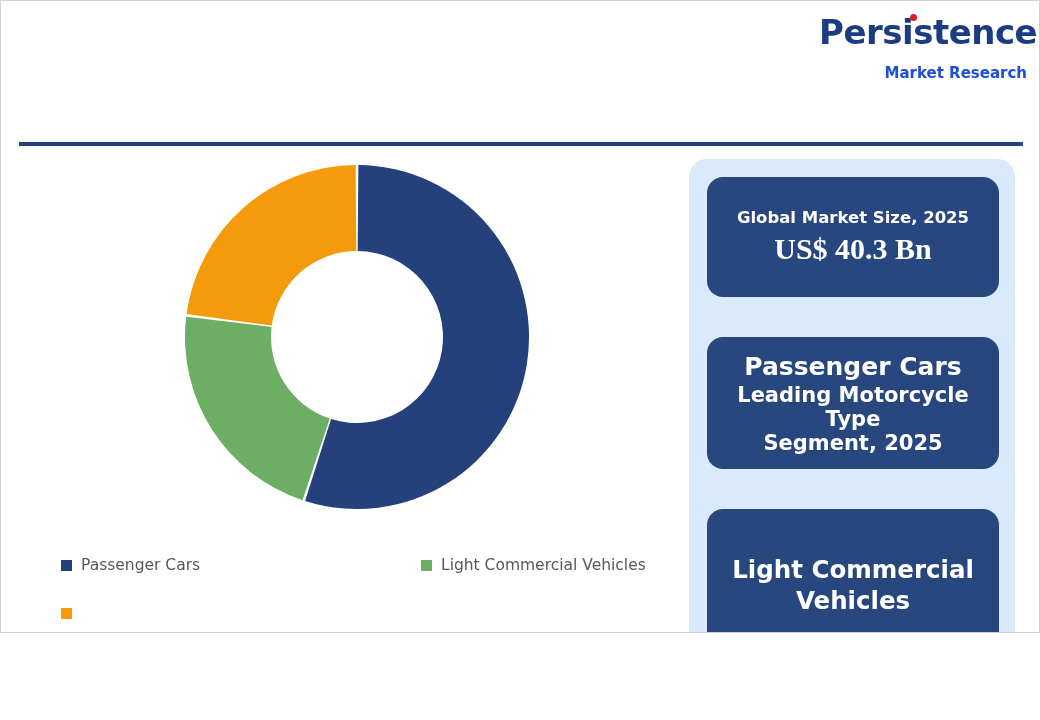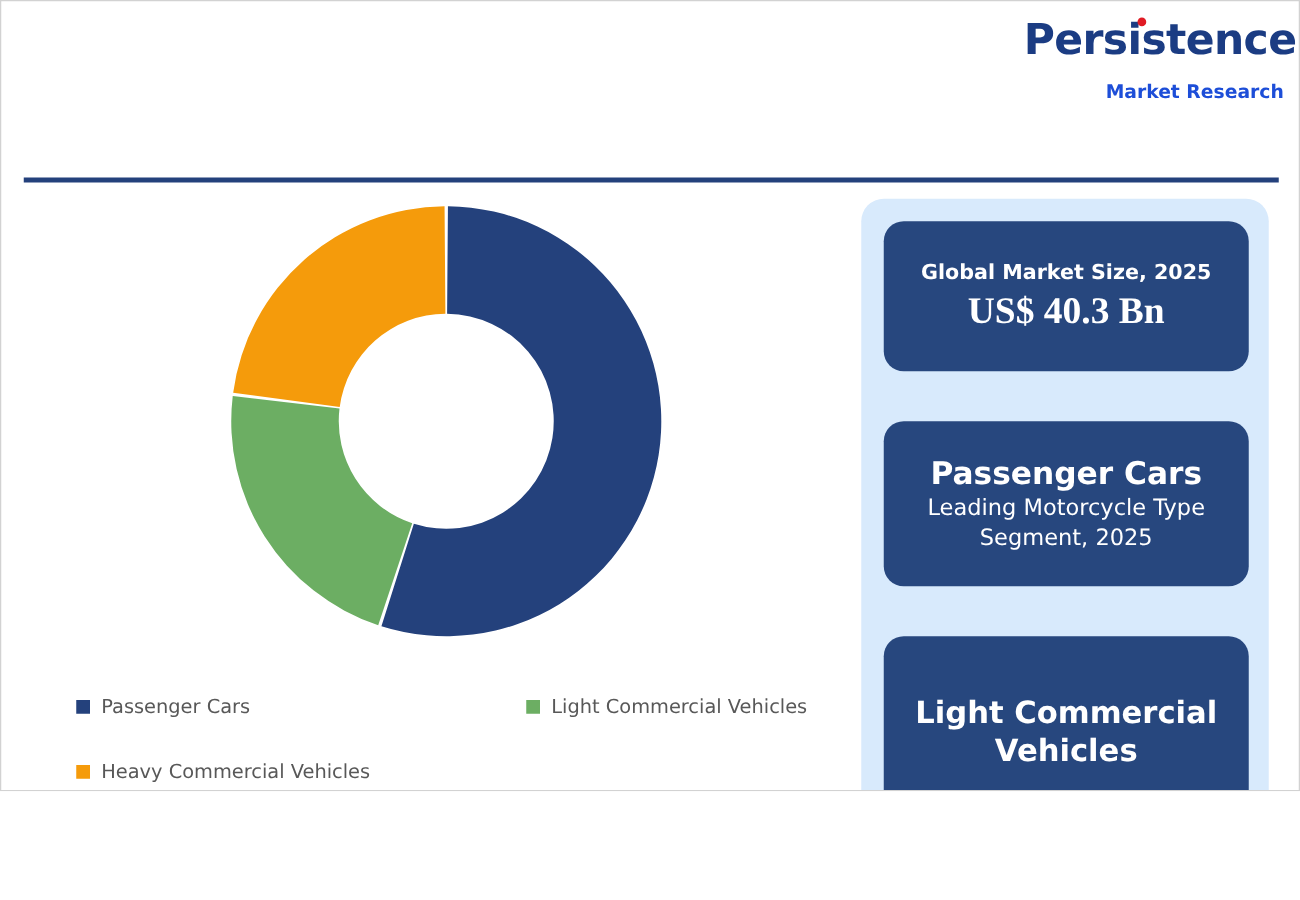--- a/index.html
+++ b/index.html
@@ -175,22 +175,22 @@
     font-size: 25px;
     line-height: 32px;
   }
   .kpi-headline.wrap2 {
     font-size: 24.5px;
     line-height: 31px;
     max-width: 250px;
   }
   .kpi-sub {
     font-family: "DejaVu Sans", sans-serif;
-    font-weight: normal;
-    font-size: 18px;
+    font-weight: bold;
+    font-size: 21px;
     line-height: 24px;
     max-width: 266px;
     white-space: pre-wrap;
   }
 
   
   #source {
     position: absolute;
     left: 0;
     top: 686px;
@@ -237,21 +237,20 @@
         <span class="legend-label">Passenger Cars</span>
       </div>
       <div class="legend-item">
         <span class="legend-swatch" style="background: rgb(108, 174, 99);"></span>
         <span class="legend-label">Light Commercial Vehicles</span>
       </div>
     </div>
     <div class="legend-row">
       <div class="legend-item col1">
         <span class="legend-swatch" style="background: rgb(245, 155, 11);"></span>
-        <span class="legend-label">Heavy Commercial Vehicles</span>
       </div>
     </div>
   </div>
 
   <div id="side-panel" style="background: rgb(216, 234, 252);">
 
     <div class="kpi-card" id="card-0" style="background: rgb(39, 71, 126);">
       <div class="kpi-caption">Global Market Size, 2025</div>
       <div class="kpi-value-lg">US$ 40.3 Bn</div>
     </div>

